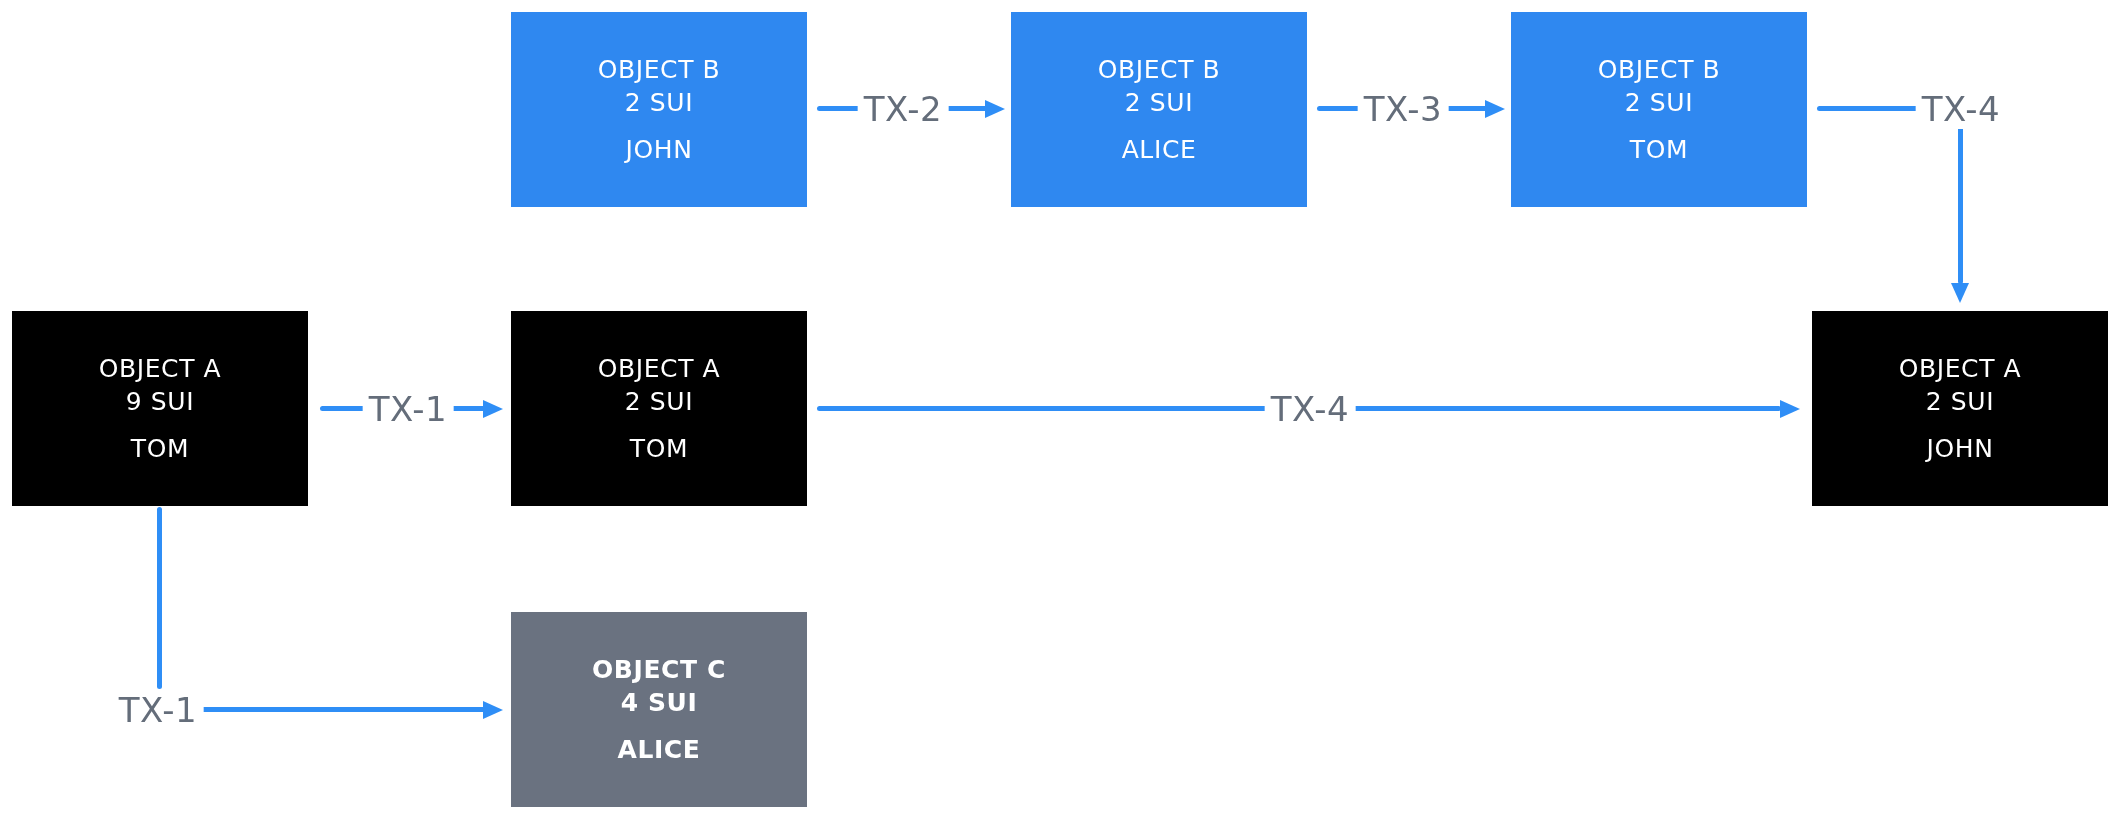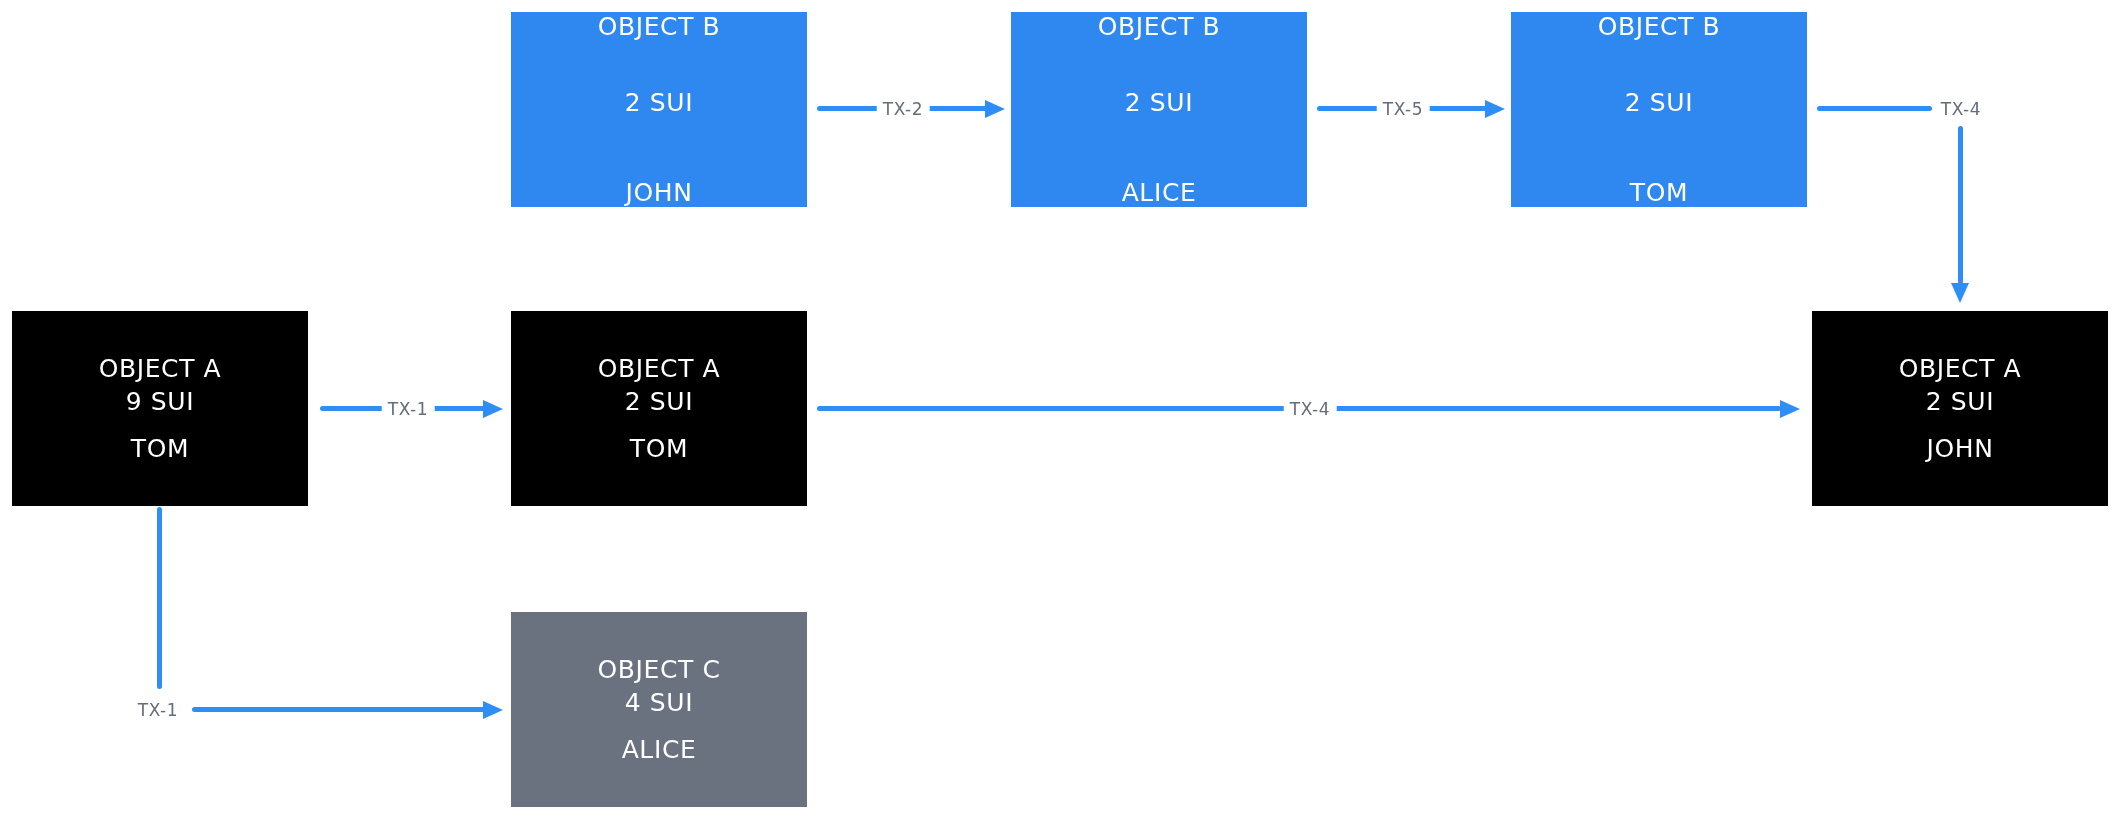--- a/index.html
+++ b/index.html
@@ -22,23 +22,23 @@
     display: flex;
     flex-direction: column;
     align-items: center;
     justify-content: center;
     text-align: center;
     color: var(--box_text, #ffffff);
     font-size: 25px;
     line-height: 33px;
     letter-spacing: 0.6px;
   }
-  .box--blue  { background: var(--box_blue,  #2f88f0); gap: 43px; }
+  .box--blue  { background: var(--box_blue,  #2f88f0); }
   .box--black { background: var(--box_black, #000000); }
-  .box--gray  { background: var(--box_gray,  #6a7280); }
+  .box--gray  { background: var(--box_gray,  #6a7280); font-weight: bold; }
   .box-line { white-space: nowrap; }
   .box-line--owner { margin-top: 14px; }
 
   .hline {
     position: absolute;
     height: 5px;
     border-radius: 3px;
     background: var(--arrow_blue, #2f8ef6);
   }
   .vline {
@@ -60,21 +60,21 @@
     border-left: 9px solid transparent;
     border-right: 9px solid transparent;
     border-top: 20px solid var(--arrow_blue, #2f8ef6);
   }
   .arrow-label {
     position: absolute;
     transform: translate(-50%, -50%);
     background: var(--canvas_bg, #ffffff);
     padding: 0 6px;
     color: var(--label_gray, #646d7a);
-    font-size: 17px;
+    font-size: 34px;
     letter-spacing: 0.6px;
     z-index: 2;
     white-space: nowrap;
   }
 </style>
 </head>
 <body>
 
 <div id="canvas">
 
@@ -128,21 +128,21 @@
 
   <div>
     <div class="hline" style="left:817px; top:106px; width:171px;"></div>
     <div class="head-right" style="left:985px; top:100px;"></div>
     <span class="arrow-label" style="left:903px; top:109px;">TX-2</span>
   </div>
 
   <div>
     <div class="hline" style="left:1317px; top:106px; width:171px;"></div>
     <div class="head-right" style="left:1485px; top:100px;"></div>
-    <span class="arrow-label" style="left:1403px; top:109px;">TX-5</span>
+    <span class="arrow-label" style="left:1403px; top:109px;">TX-3</span>
   </div>
 
   <div>
     <div class="hline" style="left:1817px; top:106px; width:115px;"></div>
     <span class="arrow-label" style="left:1961px; top:109px;">TX-4</span>
     <div class="vline" style="left:1958px; top:126px; height:158px;"></div>
     <div class="head-down" style="left:1951px; top:283px;"></div>
   </div>
 
   <div>

